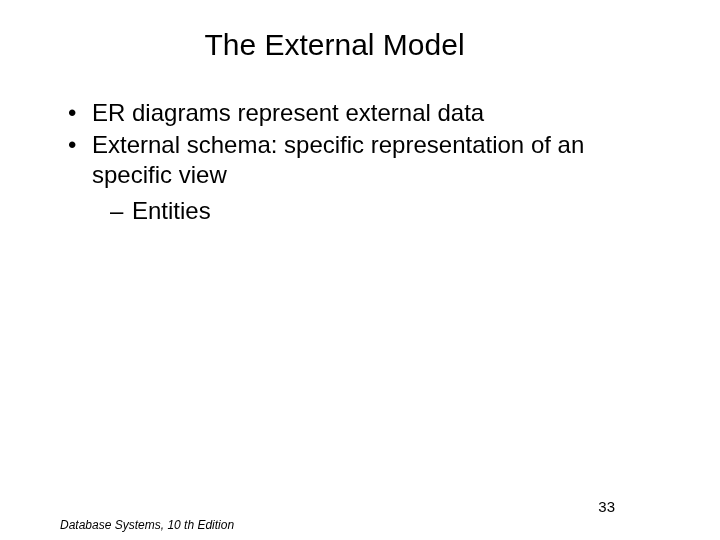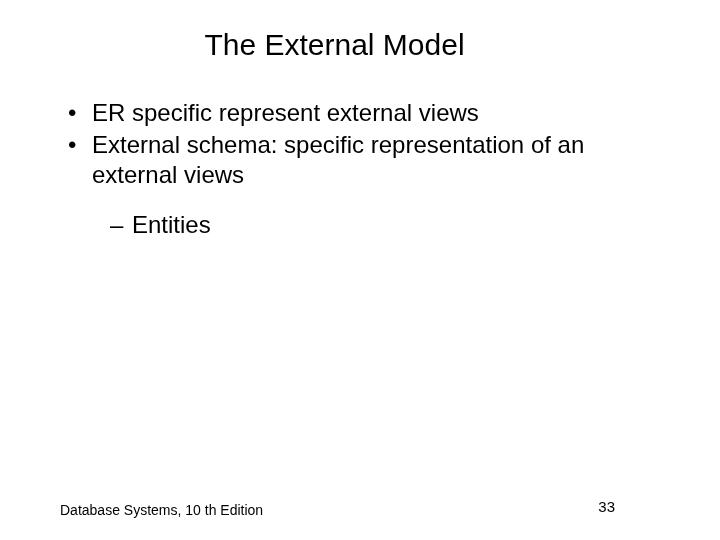--- a/index.html
+++ b/index.html
@@ -43,59 +43,60 @@
     margin-bottom: 2px;
   }
   ul.primary > li::before {
     content: "•";
     position: absolute;
     left: 0;
     top: 0;
   }
   ul.secondary {
     list-style: none;
-    margin: 20px 0 0 0;
+    margin: 6px 0 0 0;
     padding: 0 0 0 18px;
   }
   ul.secondary > li {
     position: relative;
     padding-left: 22px;
     margin-bottom: 2px;
   }
   ul.secondary > li::before {
     content: "–";
     position: absolute;
     left: 0;
     top: 0;
   }
   .footer-left {
     position: absolute;
     left: 60px;
-    bottom: 22px;
-    font-size: 14px;
+    bottom: 8px;
+    font-size: 12px;
+    font-style: italic;
   }
   .footer-right {
     position: absolute;
     right: 54px;
     bottom: 25px;
     font-size: 15px;
   }
 </style>
 </head>
 <body>
 
 <div class="slide">
 
   <div class="title">The External Model</div>
 
   <div class="content">
     <ul class="primary">
-      <li>ER specific represent external views</li>
+      <li>ER diagrams represent external data</li>
       <li>
-        <span>External schema: specific representation of an external views</span>
+        <span>External schema: specific representation of an specific view</span>
         <ul class="secondary">
           <li>Entities</li>
         </ul>
       </li>
     </ul>
   </div>
 
   <div class="footer-left">Database Systems, 10 th Edition</div>
   <div class="footer-right">33</div>
 

